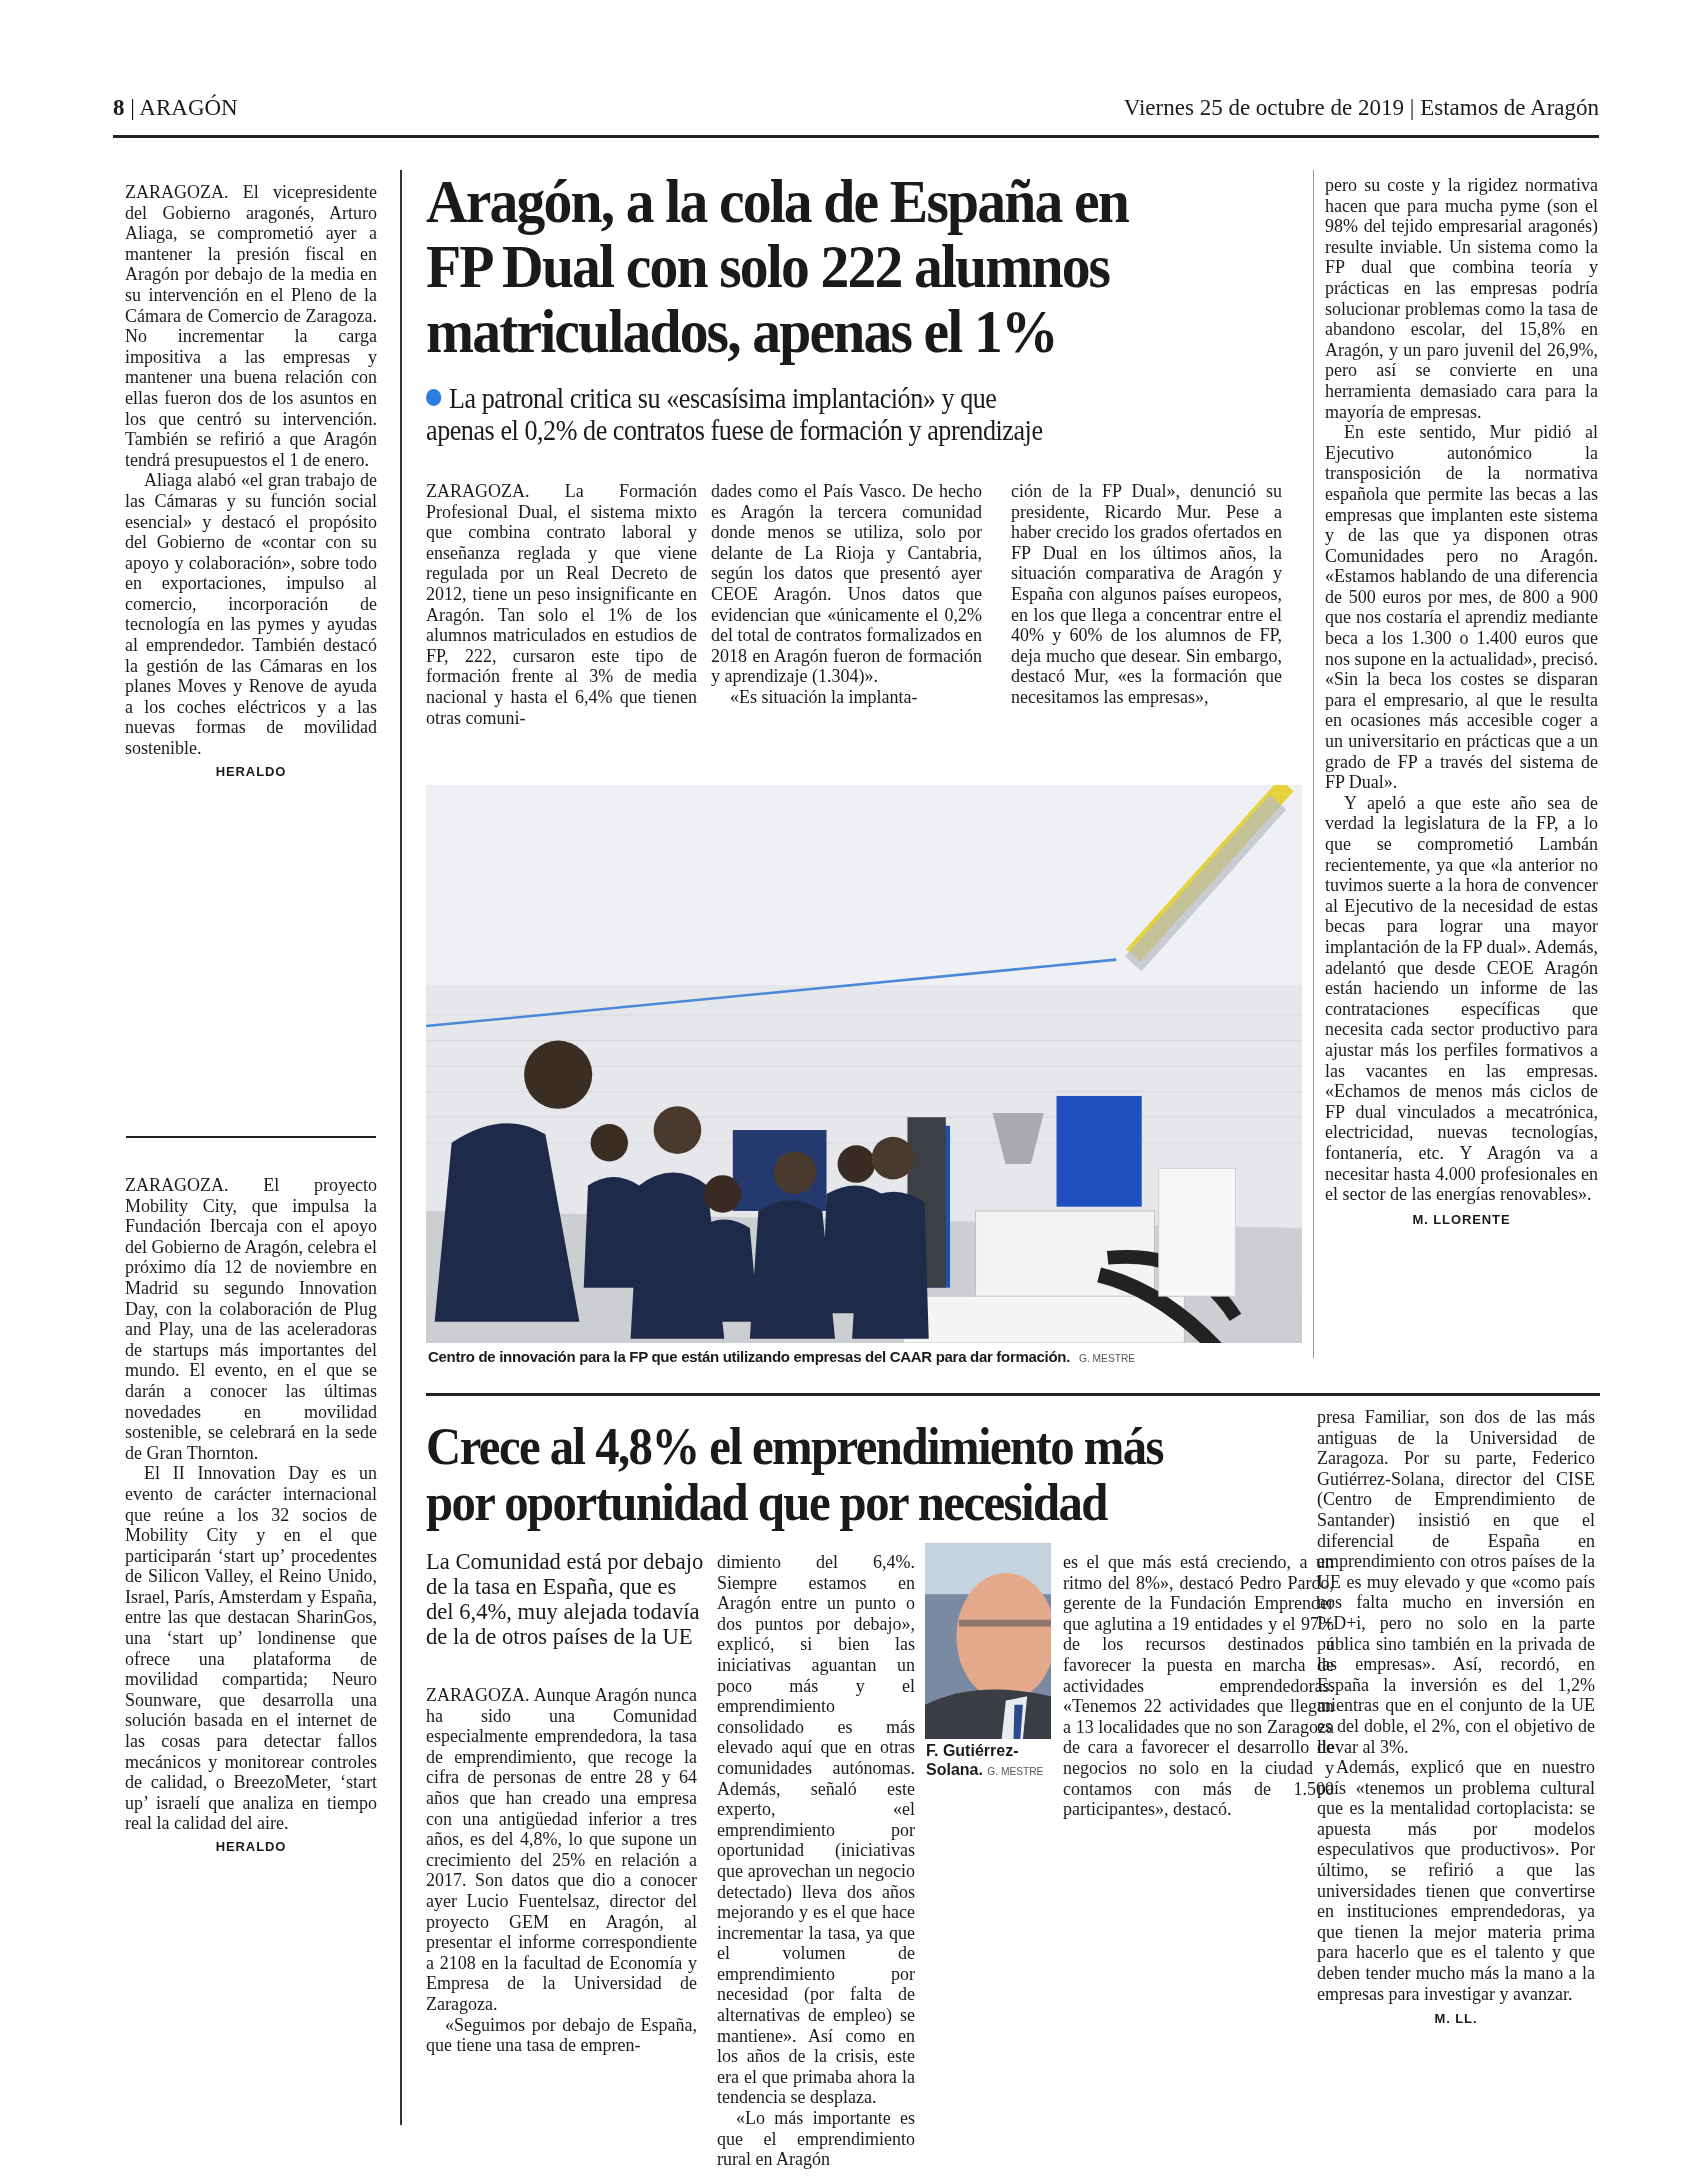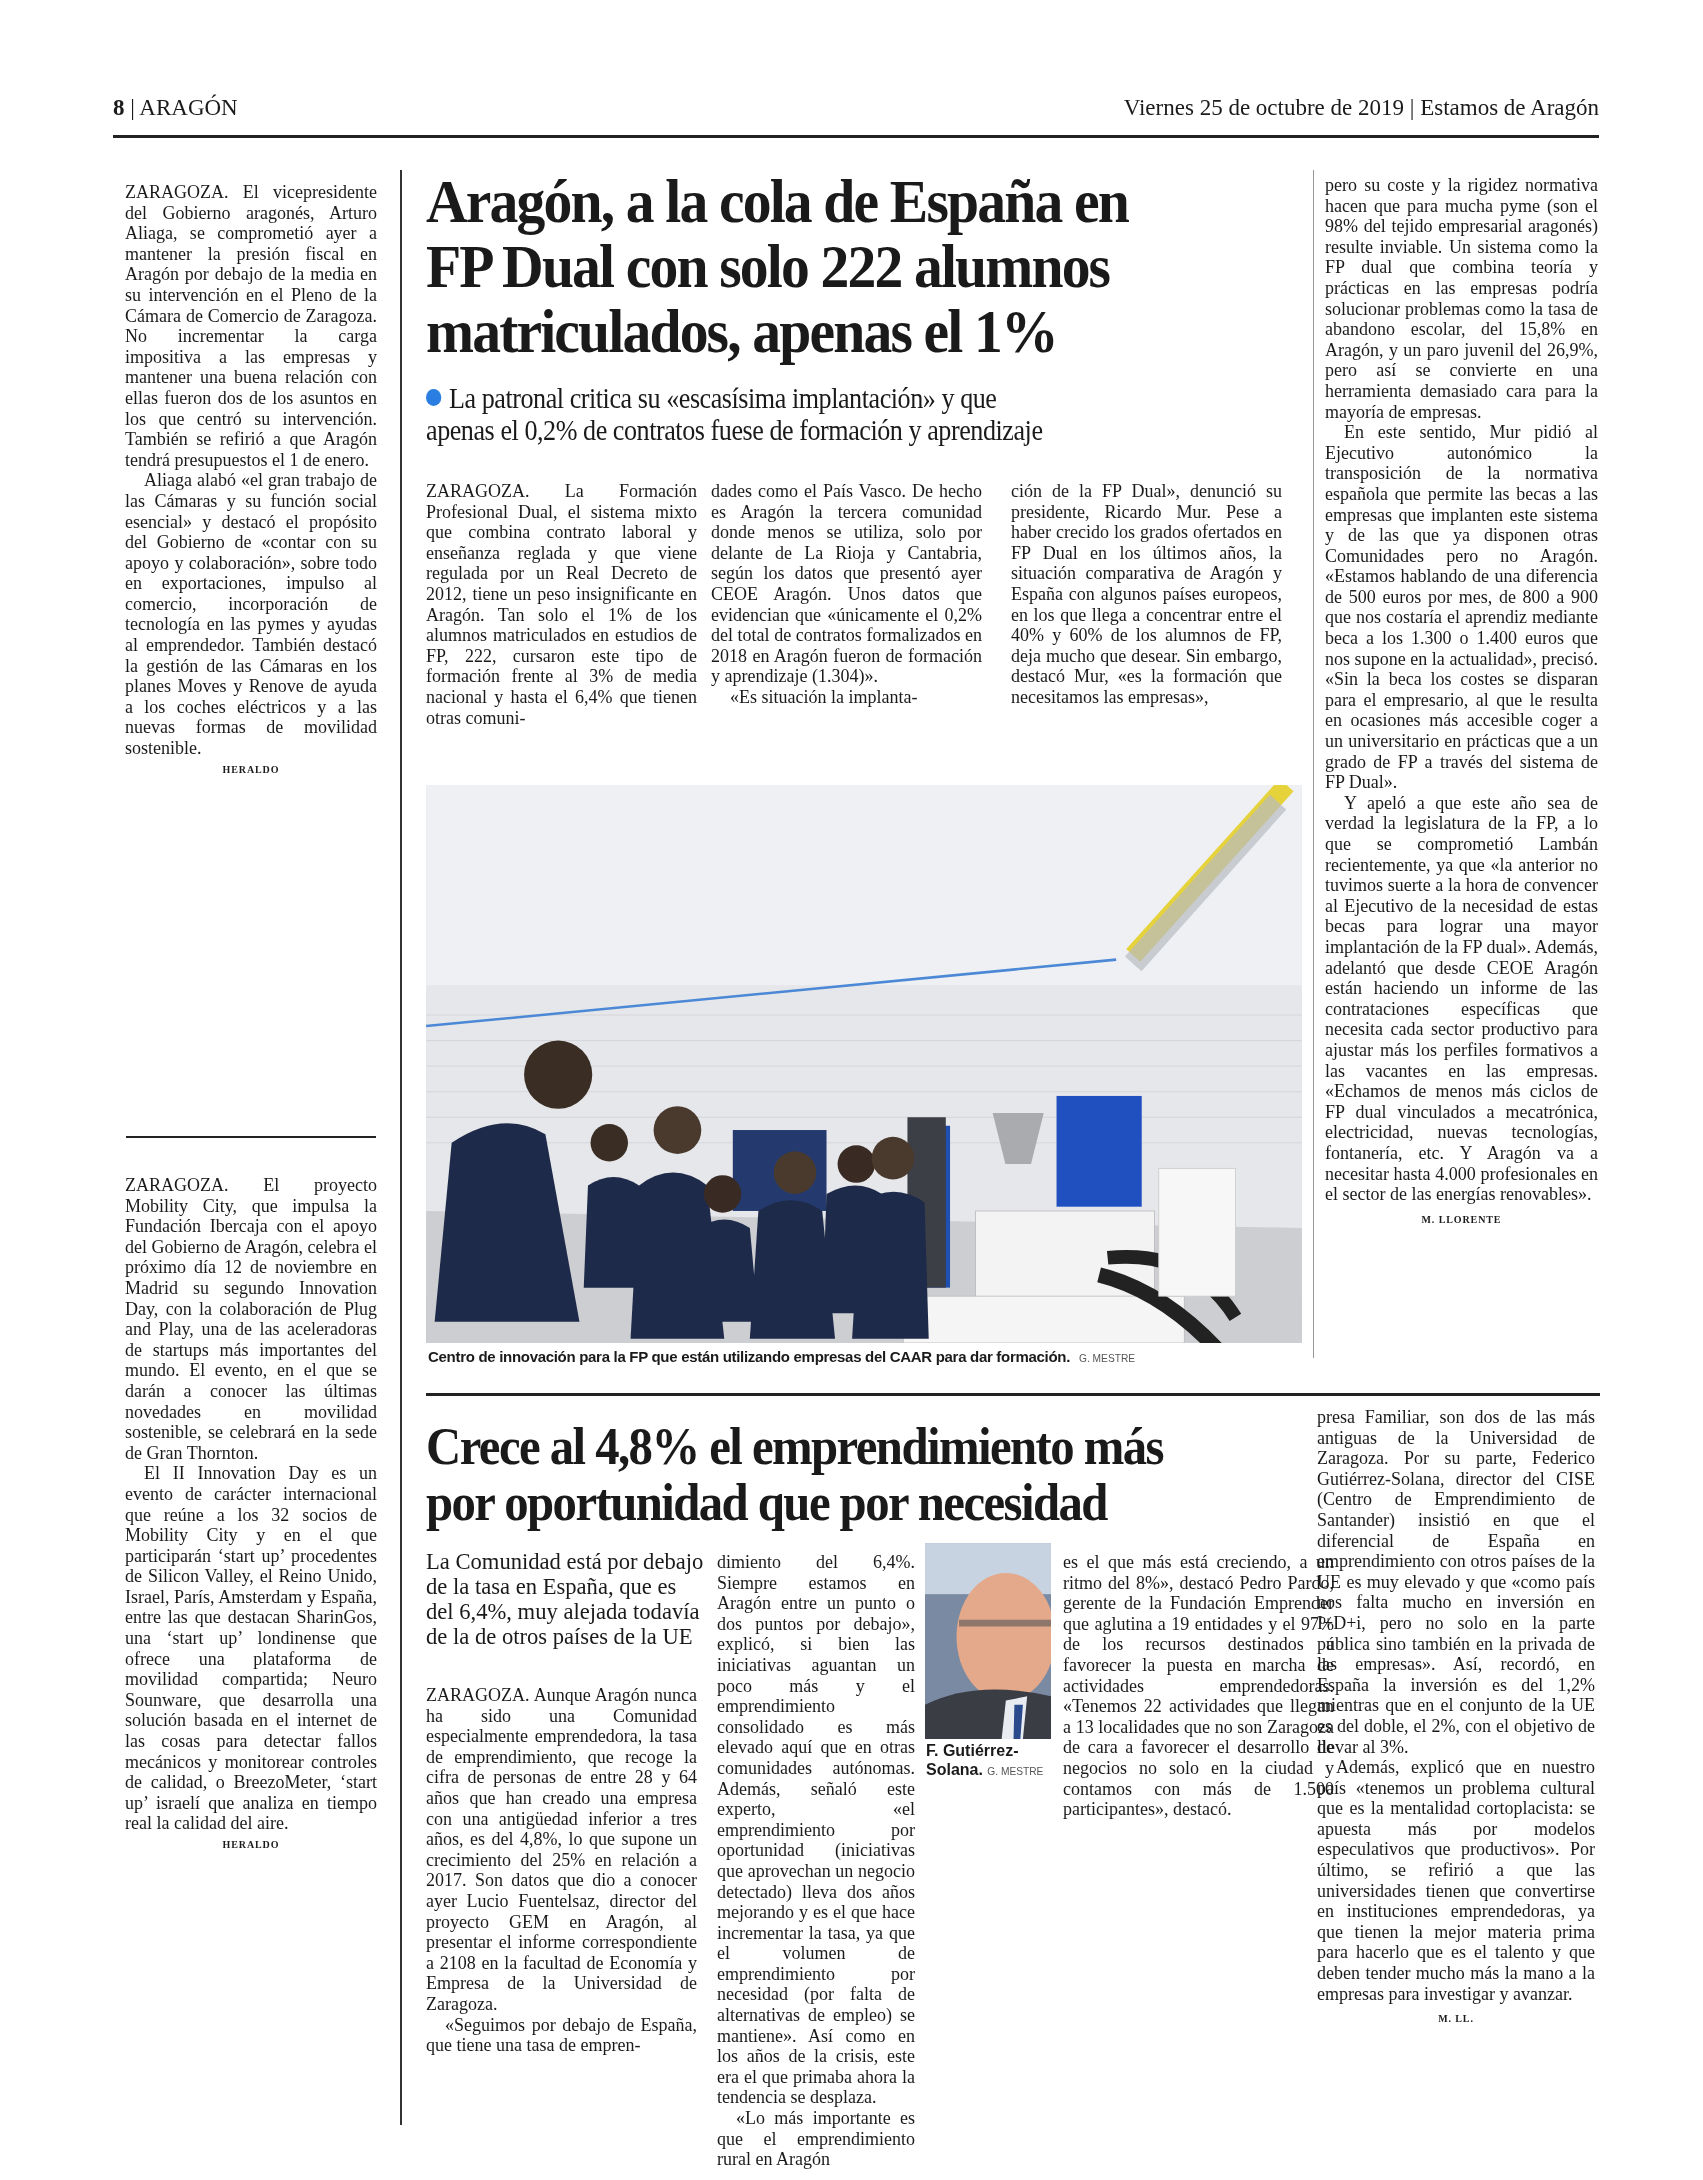--- a/index.html
+++ b/index.html
@@ -11,21 +11,21 @@
   .topbar .left b { font-weight: bold; }
   .topbar .right { position: absolute; right: 0; top: 3.4px; }
   .rule-top { position: absolute; left: 113px; top: 135px; width: 1486px; height: 2.6px; background: #222; }
 
   .vrule { position: absolute; width: 1.7px; background: #333; }
   .hrule { position: absolute; height: 1.7px; background: #222; }
 
   .body-text { font-family: "Liberation Serif", serif; font-size: 18px; line-height: 20.6px; text-align: justify; hyphens: manual; }
   .body-text p { margin: 0; text-indent: 0; }
   .body-text p.ind { text-indent: 19px; }
-  .sig { font-family: Liberation Serif, serif; font-weight: bold; font-size: 10px; text-align: center; letter-spacing: 0.9px; margin-top: 5.1px; }
+  .sig { font-family: Liberation Sans, sans-serif; font-weight: bold; font-size: 13px; text-align: center; letter-spacing: 0.9px; margin-top: 5.1px; }
 
   .side-head { font-family: "Liberation Serif", serif; font-weight: bold; font-size: 33px; line-height: 36px; letter-spacing: -0.7px; margin: 0; }
 
   .main-head { position: absolute; left: 426px; top: 169px; width: 877px; font-family: "Liberation Serif", serif; font-weight: bold; font-size: 62px; line-height: 65px; letter-spacing: -2px; transform: scaleX(0.93); transform-origin: left top; white-space: nowrap; }
   .subhead { position: absolute; left: 426px; top: 382px; width: 886px; font-family: "Liberation Serif", serif; font-size: 29px; line-height: 32px; letter-spacing: -0.5px; transform: scaleX(0.9); transform-origin: left top; white-space: nowrap; }
   .subhead .dot { display: inline-block; width: 17px; height: 17px; border-radius: 50%; background: #2a7de1; margin-right: 8.5px; vertical-align: 1.7px; }
 
   .col { position: absolute; }
 
   .photo { position: absolute; left: 426px; top: 785px; width: 876px; height: 558px; overflow: hidden; background: #e9eaec; }

